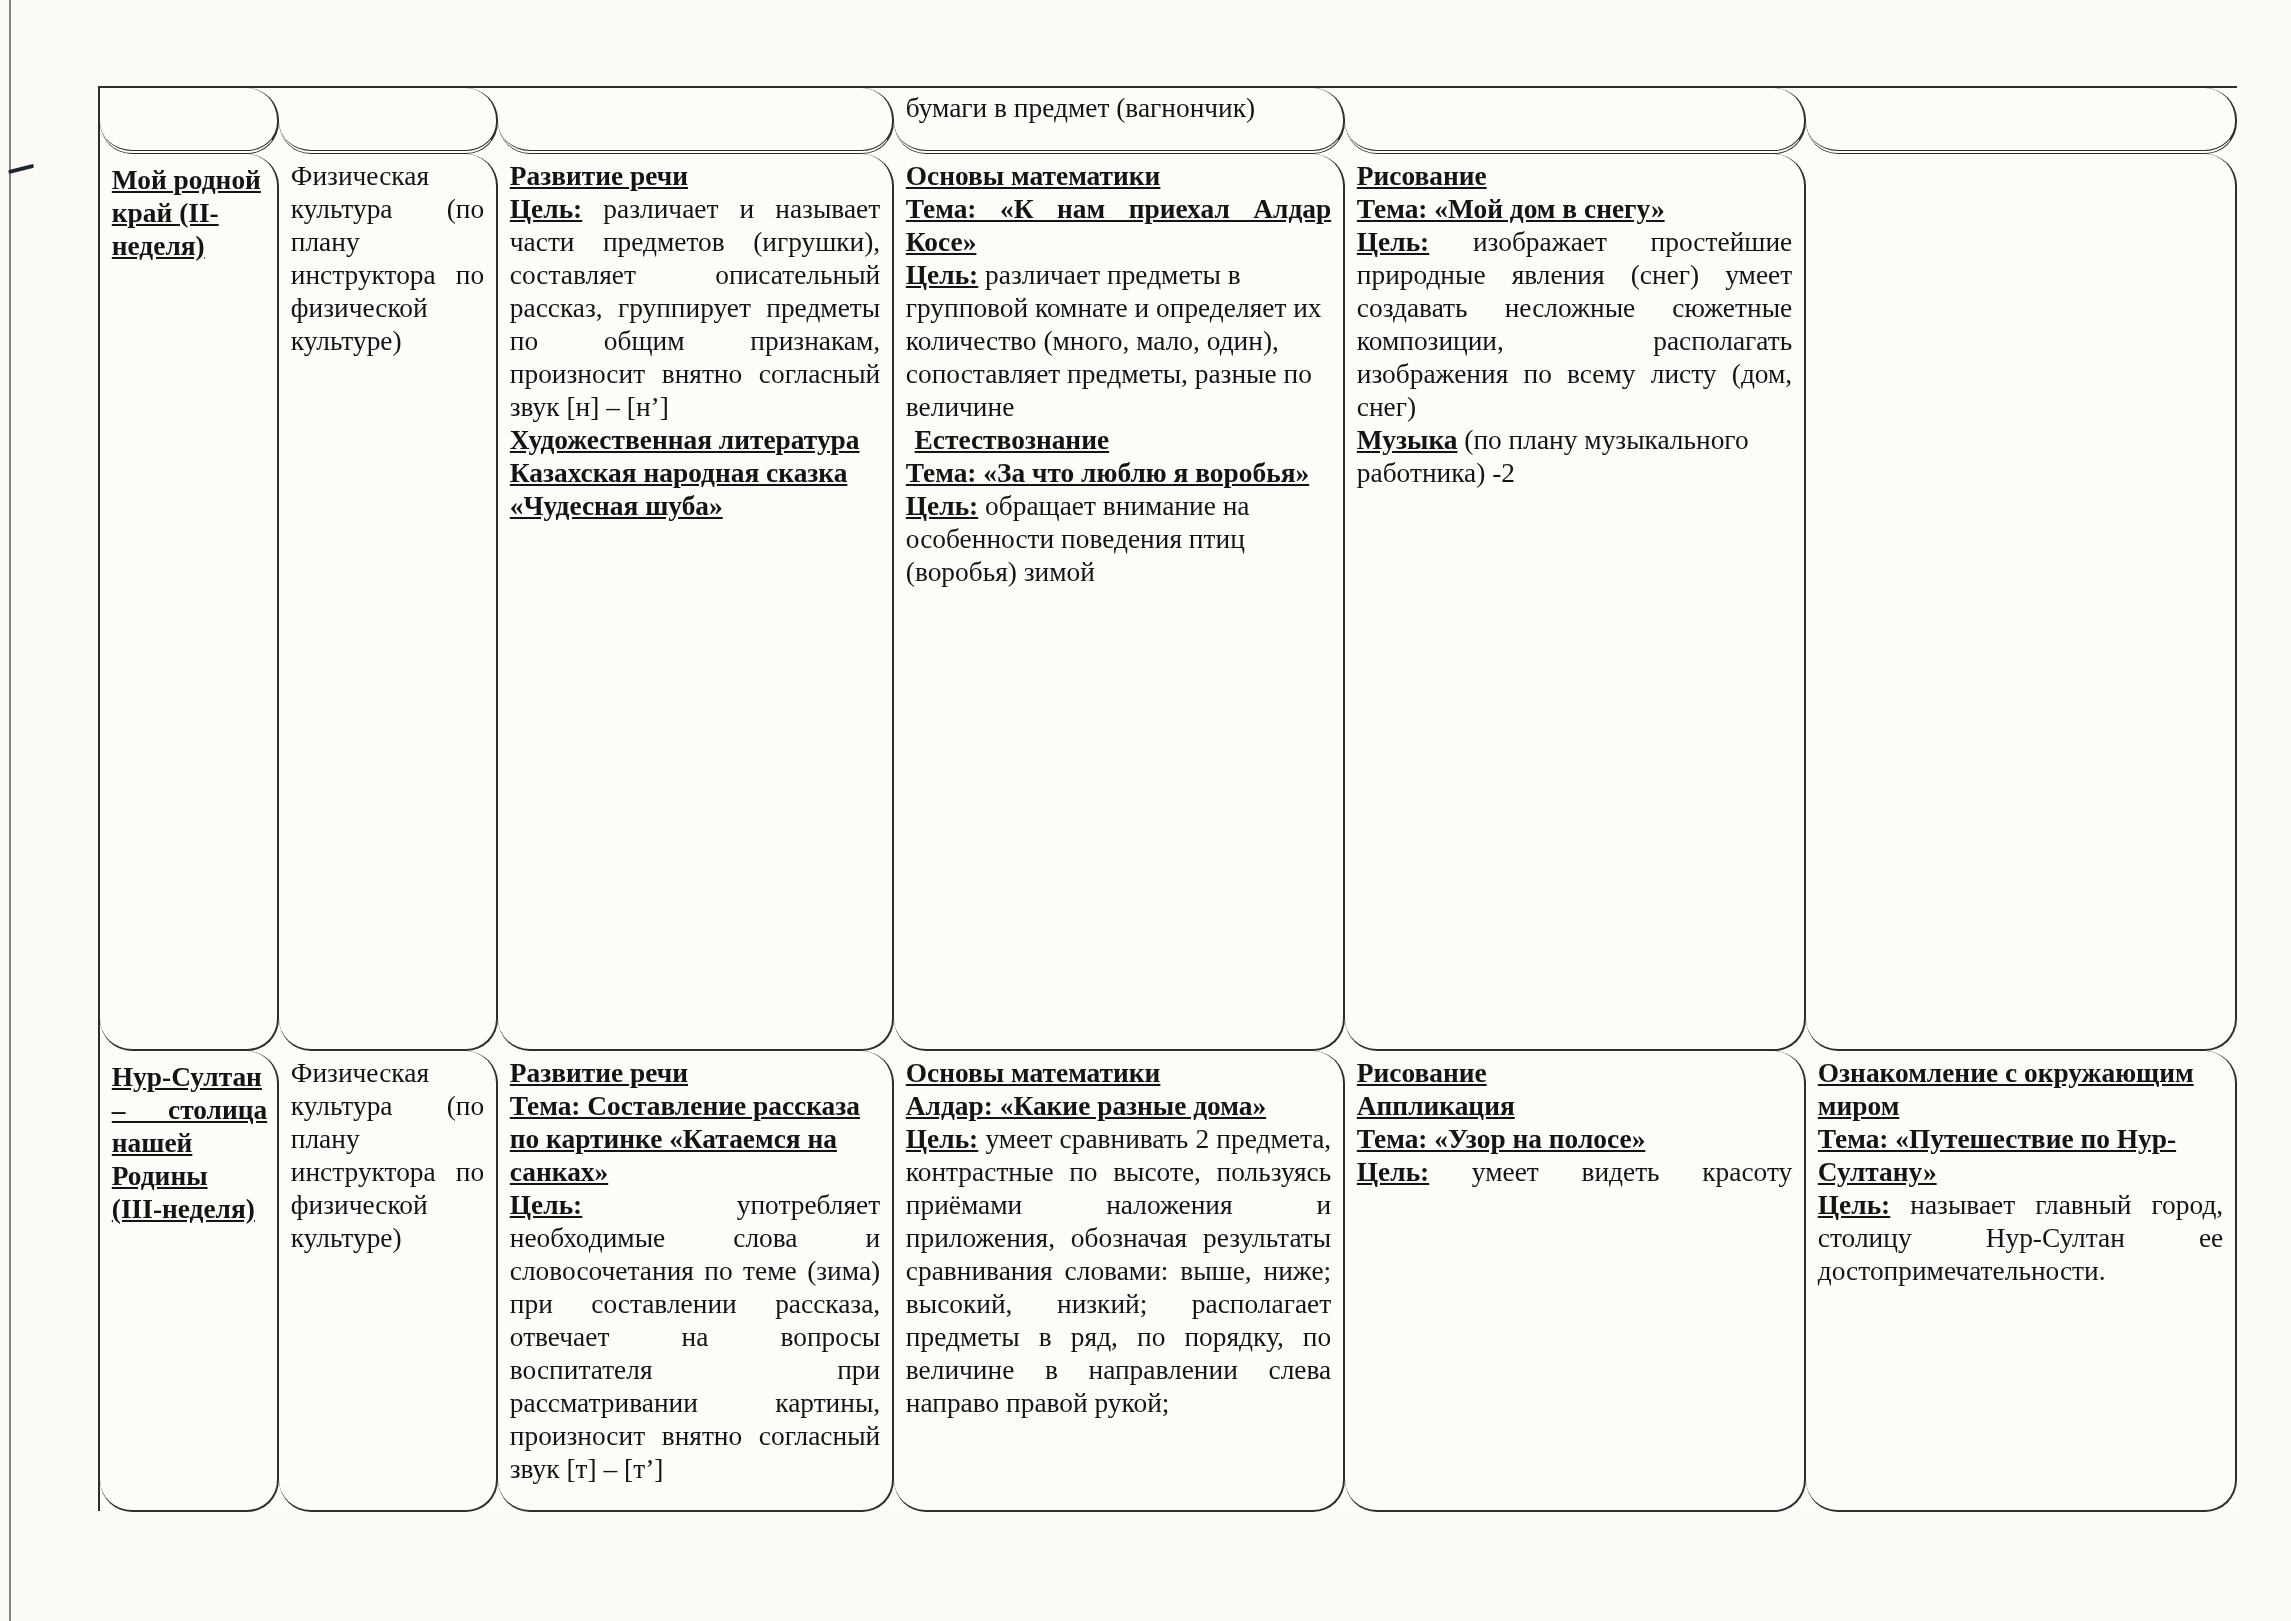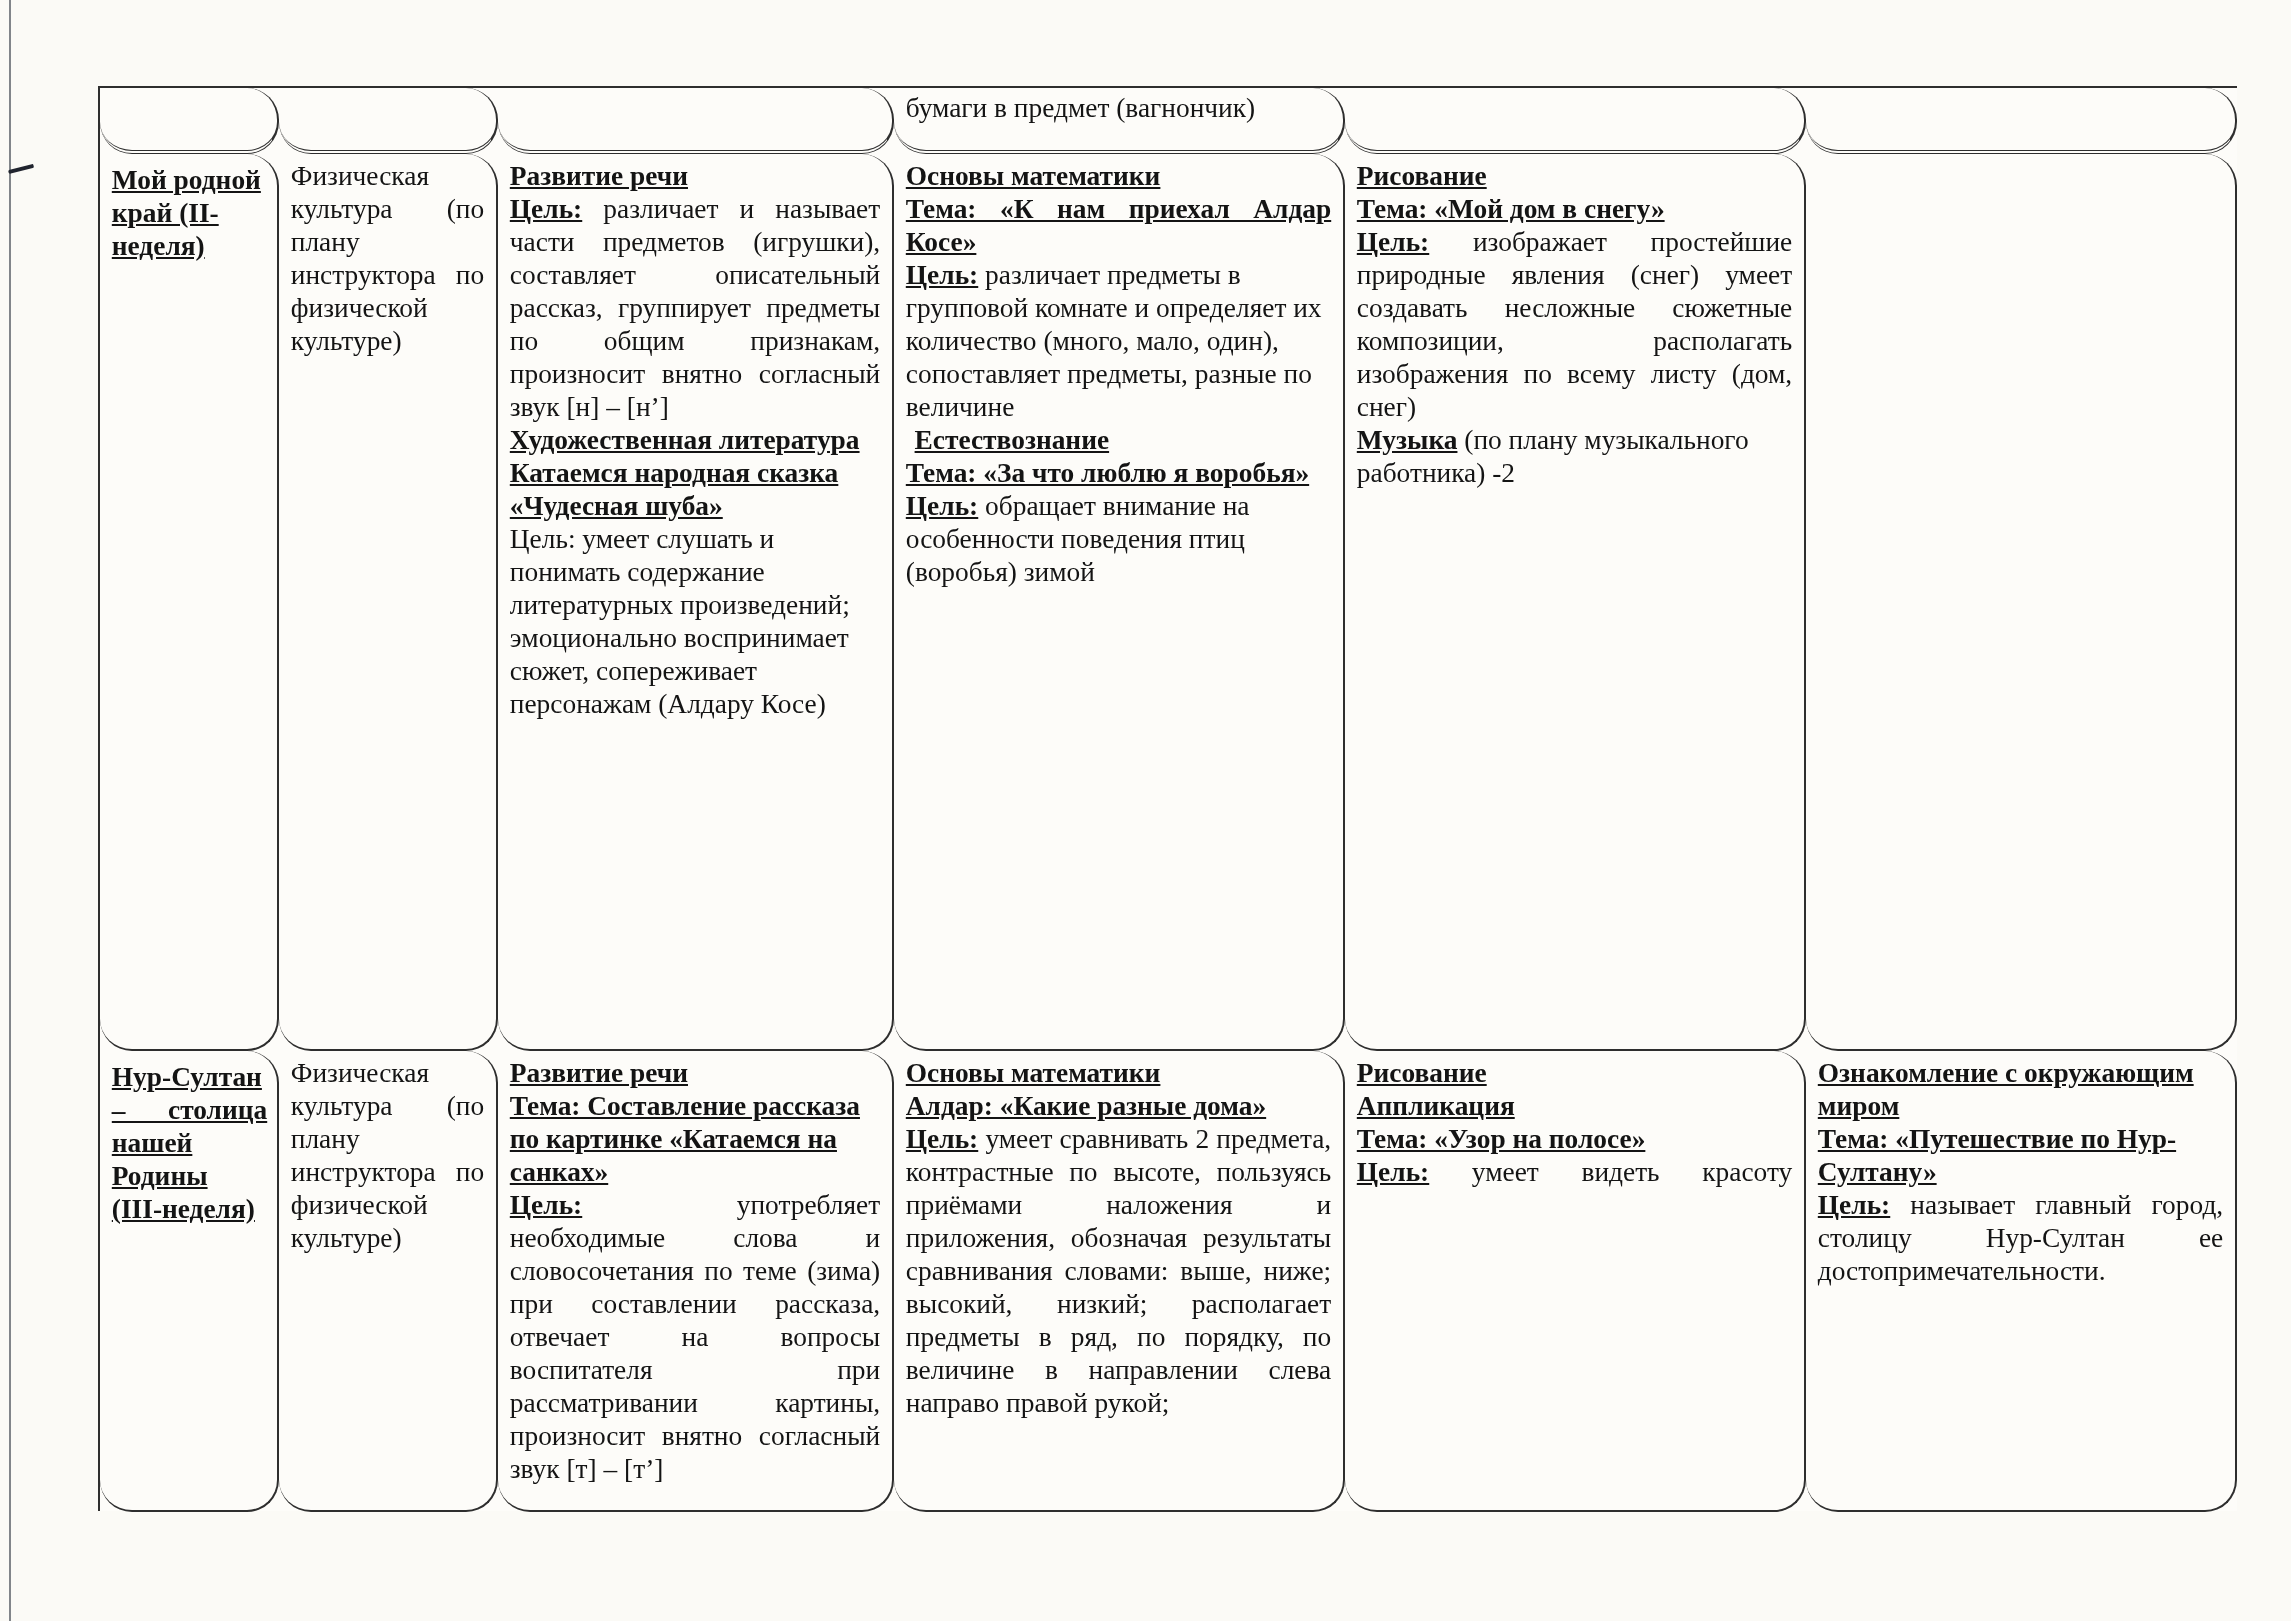--- a/index.html
+++ b/index.html
@@ -72,22 +72,21 @@
   <div class="cell r1 c0">
       <p><b>Мой родной край (II-неделя)</b></p>
     </div>
   <div class="cell r1 c1">
       <p class="jst">Физическая культура (по плану инструктора по физической культуре)</p>
     </div>
   <div class="cell r1 c2">
       <p><b>Развитие речи</b></p>
       <p class="jst"><b>Цель:</b> различает и называет части предметов (игрушки), составляет описательный рассказ, группирует предметы по общим признакам, произносит внятно согласный звук [н] – [н’]</p>
       <p class="gap"><b>Художественная литература</b></p>
-      <p><b>Катаемся народная сказка «Чудесная шуба»</b></p>
-      <p>Цель: умеет слушать и понимать содержание литературных произведений; эмоционально воспринимает сюжет, сопереживает персонажам (Алдару Косе)</p>
+      <p><b>Казахская народная сказка «Чудесная шуба»</b></p>
     </div>
   <div class="cell r1 c3">
       <p><b>Основы математики</b></p>
       <p class="jst"><b>Тема: «К нам приехал Алдар Косе»</b></p>
       <p><b>Цель:</b> различает предметы в групповой комнате и определяет их количество (много, мало, один), сопоставляет предметы, разные по величине</p>
       <p class="gap ind"><b>Естествознание</b></p>
       <p><b>Тема: «За что люблю я воробья»</b></p>
       <p><b>Цель:</b> обращает внимание на особенности поведения птиц (воробья) зимой</p>
     </div>
   <div class="cell r1 c4">

